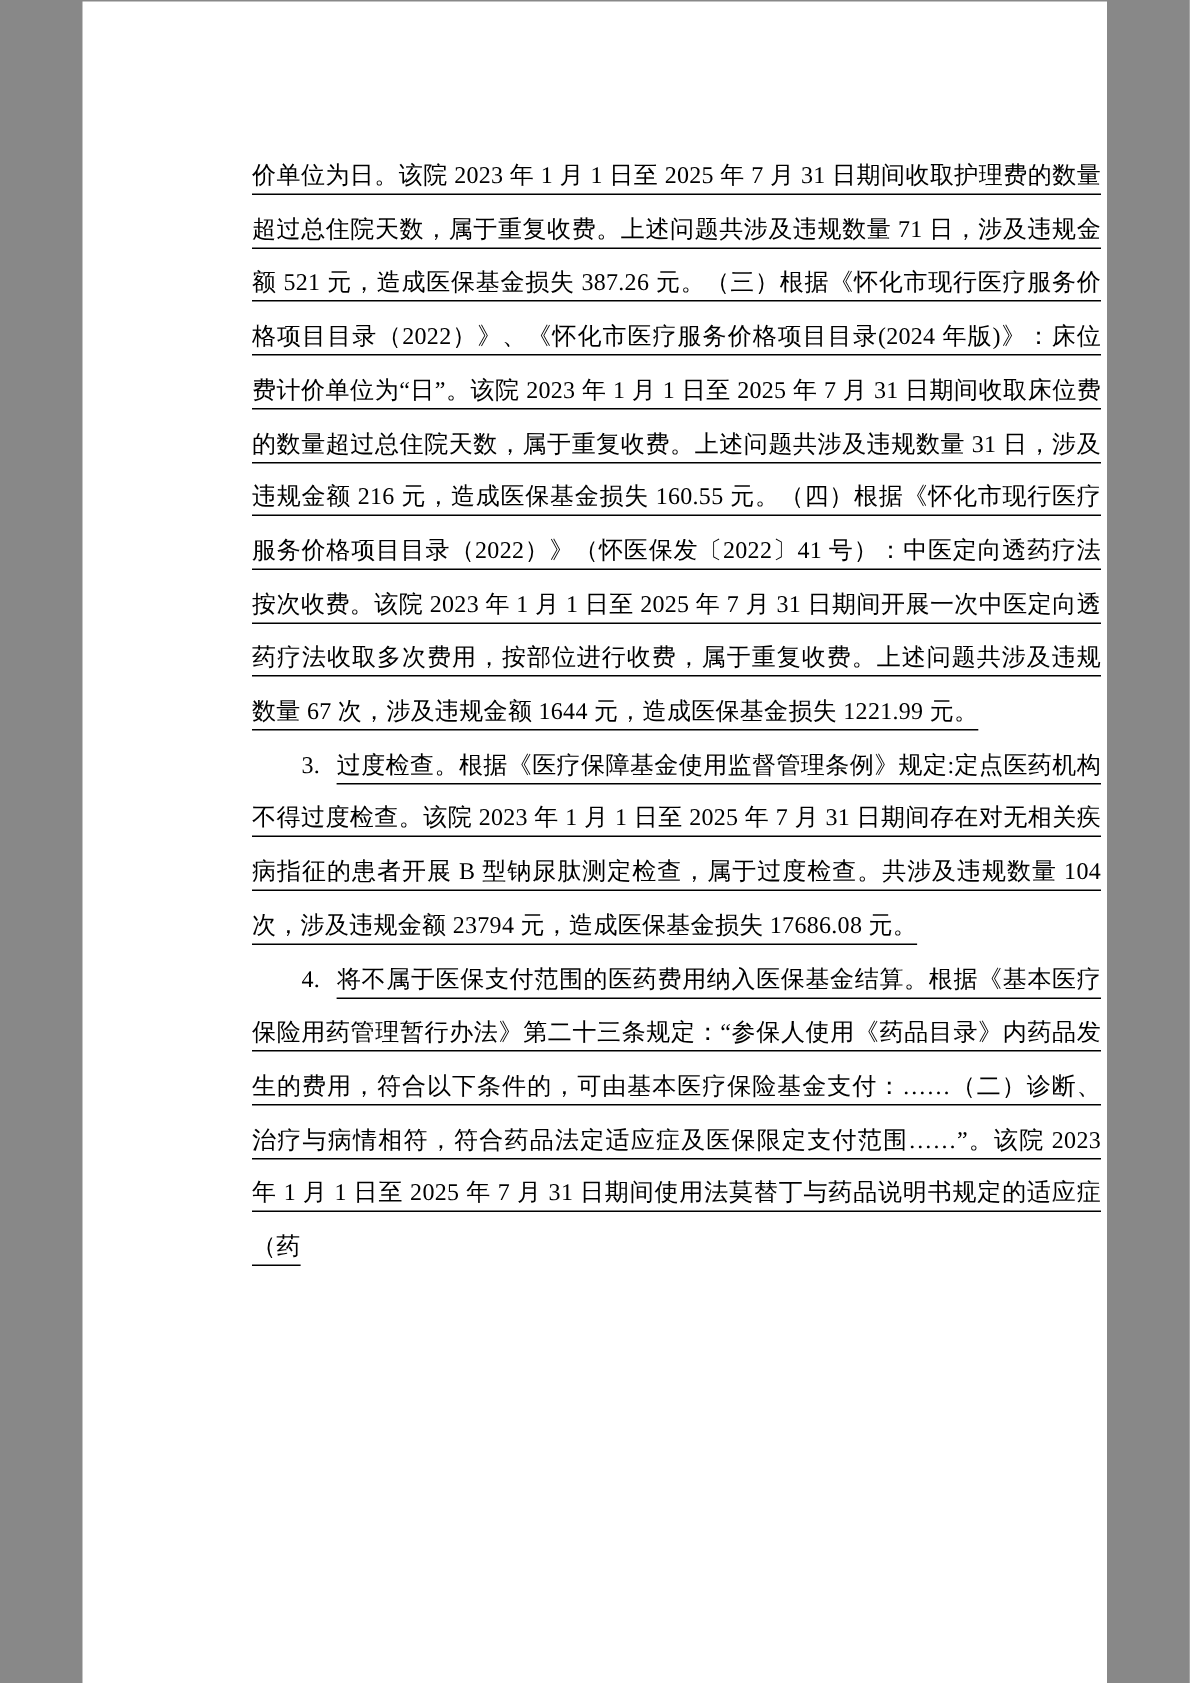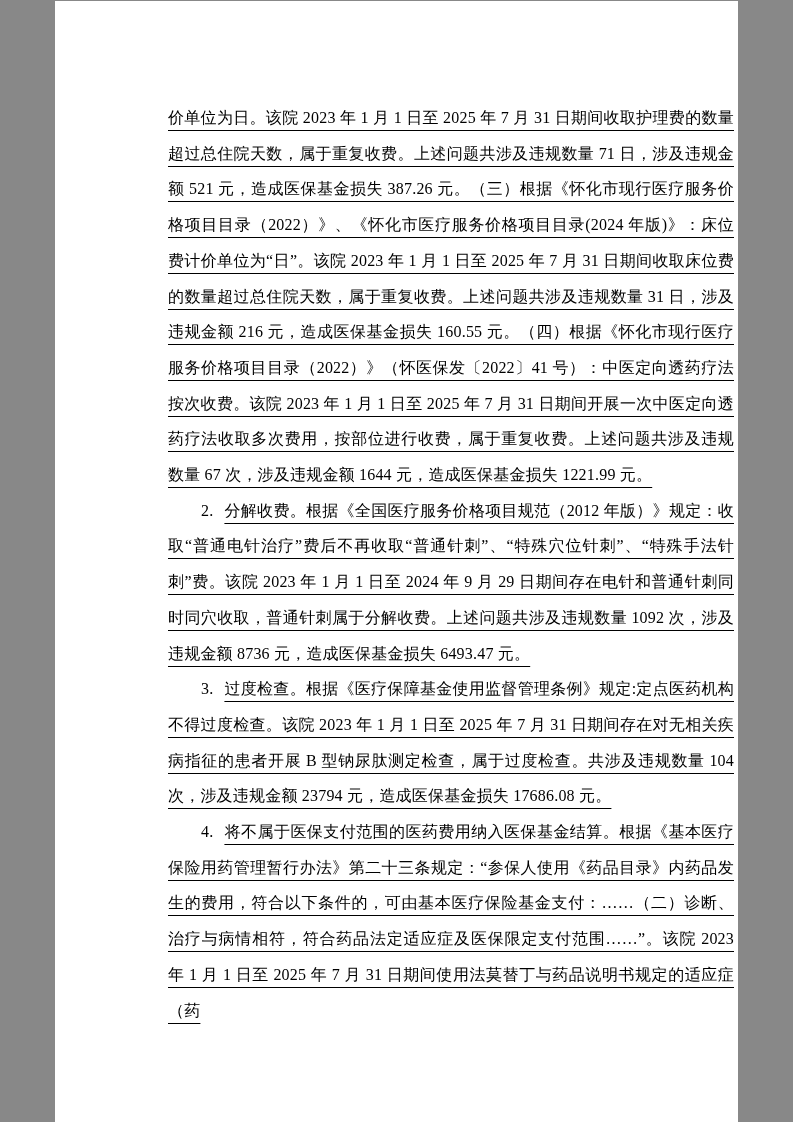--- a/index.html
+++ b/index.html
@@ -45,19 +45,18 @@
     text-underline-offset: 7px;
   }
 </style>
 </head>
 <body>
 
 <div class="page">
   <div class="doc-body" id="paragraphs">
   <p class="para"><span class="para-text">价单位为日。该院 2023 年 1 月 1 日至 2025 年 7 月 31 日期间收取护理费的数量超过总住院天数，属于重复收费。上述问题共涉及违规数量 71 日，涉及违规金额 521 元，造成医保基金损失 387.26 元。（三）根据《怀化市现行医疗服务价格项目目录（2022）》、《怀化市医疗服务价格项目目录(2024 年版)》：床位费计价单位为“日”。该院 2023 年 1 月 1 日至 2025 年 7 月 31 日期间收取床位费的数量超过总住院天数，属于重复收费。上述问题共涉及违规数量 31 日，涉及违规金额 216 元，造成医保基金损失 160.55 元。（四）根据《怀化市现行医疗服务价格项目目录（2022）》（怀医保发〔2022〕41 号）：中医定向透药疗法按次收费。该院 2023 年 1 月 1 日至 2025 年 7 月 31 日期间开展一次中医定向透药疗法收取多次费用，按部位进行收费，属于重复收费。上述问题共涉及违规数量 67 次，涉及违规金额 1644 元，造成医保基金损失 1221.99 元。</span></p>
 
-  <p class="para indent"><span class="para-num">2.</span><span class="para-text">分解收费。根据《全国医疗服务价格项目规范（2012 年版）》规定：收取“普通电针治疗”费后不再收取“普通针刺”、“特殊穴位针刺”、“特殊手法针刺”费。该院 2023 年 1 月 1 日至 2024 年 9 月 29 日期间存在电针和普通针刺同时同穴收取，普通针刺属于分解收费。上述问题共涉及违规数量 1092 次，涉及违规金额 8736 元，造成医保基金损失 6493.47 元。</span></p>
 
   <p class="para indent"><span class="para-num">3.</span><span class="para-text">过度检查。根据《医疗保障基金使用监督管理条例》规定:定点医药机构不得过度检查。该院 2023 年 1 月 1 日至 2025 年 7 月 31 日期间存在对无相关疾病指征的患者开展 B 型钠尿肽测定检查，属于过度检查。共涉及违规数量 104 次，涉及违规金额 23794 元，造成医保基金损失 17686.08 元。</span></p>
 
   <p class="para indent"><span class="para-num">4.</span><span class="para-text">将不属于医保支付范围的医药费用纳入医保基金结算。根据《基本医疗保险用药管理暂行办法》第二十三条规定：“参保人使用《药品目录》内药品发生的费用，符合以下条件的，可由基本医疗保险基金支付：……（二）诊断、治疗与病情相符，符合药品法定适应症及医保限定支付范围……”。该院 2023 年 1 月 1 日至 2025 年 7 月 31 日期间使用法莫替丁与药品说明书规定的适应症（药</span></p>
 </div>
 </div>
 
 </body></html>

